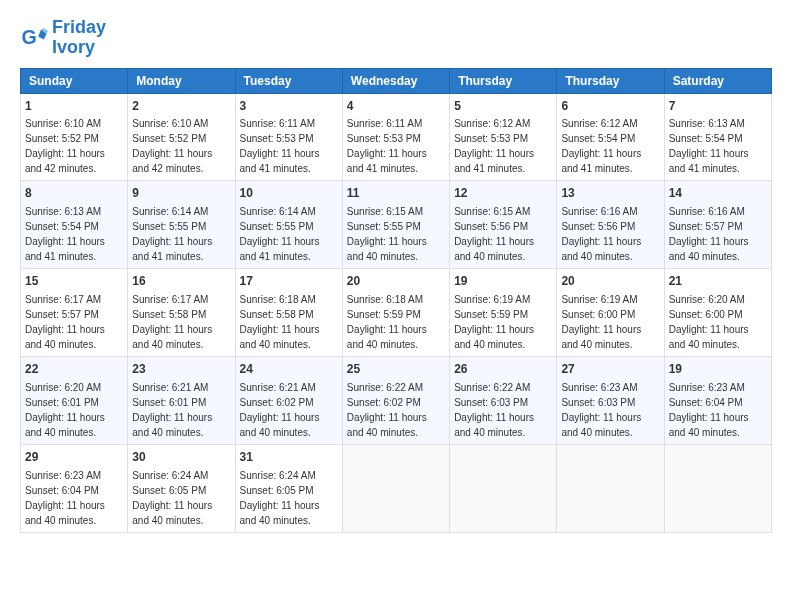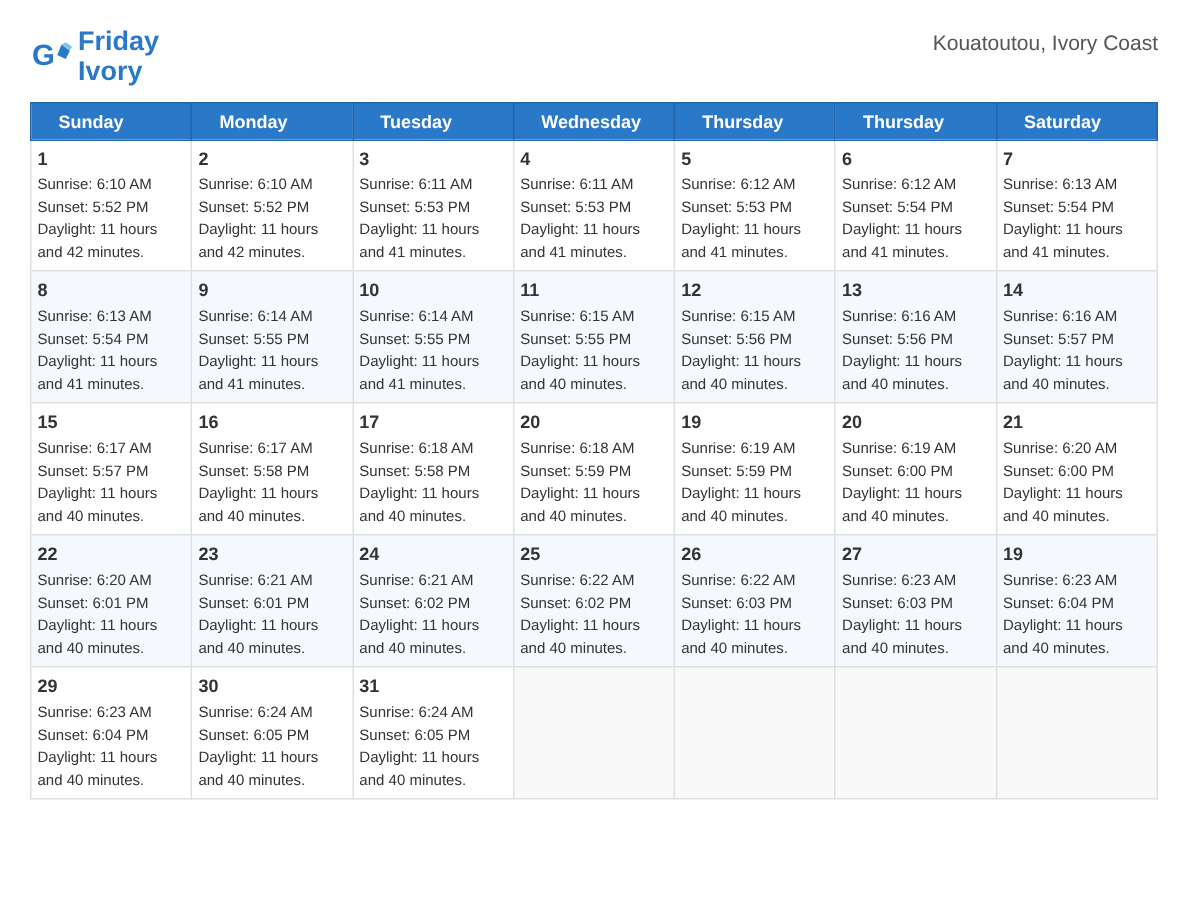--- a/index.html
+++ b/index.html
@@ -53,21 +53,21 @@
       margin-top: 2px;
     }
     table {
       width: 100%;
       border-collapse: collapse;
       font-size: 10.5px;
     }
     thead tr th {
       background: #2979c8;
       color: #fff;
-      padding: 5px 18px;
+      padding: 5px 8px;
       font-size: 12px;
       font-weight: bold;
       border: 1px solid #2166a8;
       text-align: left;
     }
     tbody tr {
       border-bottom: 1px solid #ddd;
     }
     tbody tr:nth-child(even) {
       background: #f5f8ff;
@@ -107,21 +107,20 @@
         <text x="2" y="28" font-size="28" font-family="Arial" font-weight="bold" fill="#2979c8">G</text>
         <polygon points="30,8 38,14 34,22 26,18" fill="#2979c8"></polygon>
         <polygon points="34,6 40,10 38,14 30,8" fill="#7ec8e3"></polygon>
       </svg>
       <div class="logo-text">
         <div><span>Friday</span></div>
         <div><span>Ivory</span></div>
       </div>
     </div>
     <div class="title-block">
-      <div class="location">Kouatoutou, Ivory Coast</div>
     </div>
   </div>
 
   <table>
     <thead>
       <tr>
       <th>Sunday</th>
           <th>Monday</th>
           <th>Tuesday</th>
           <th>Wednesday</th>

